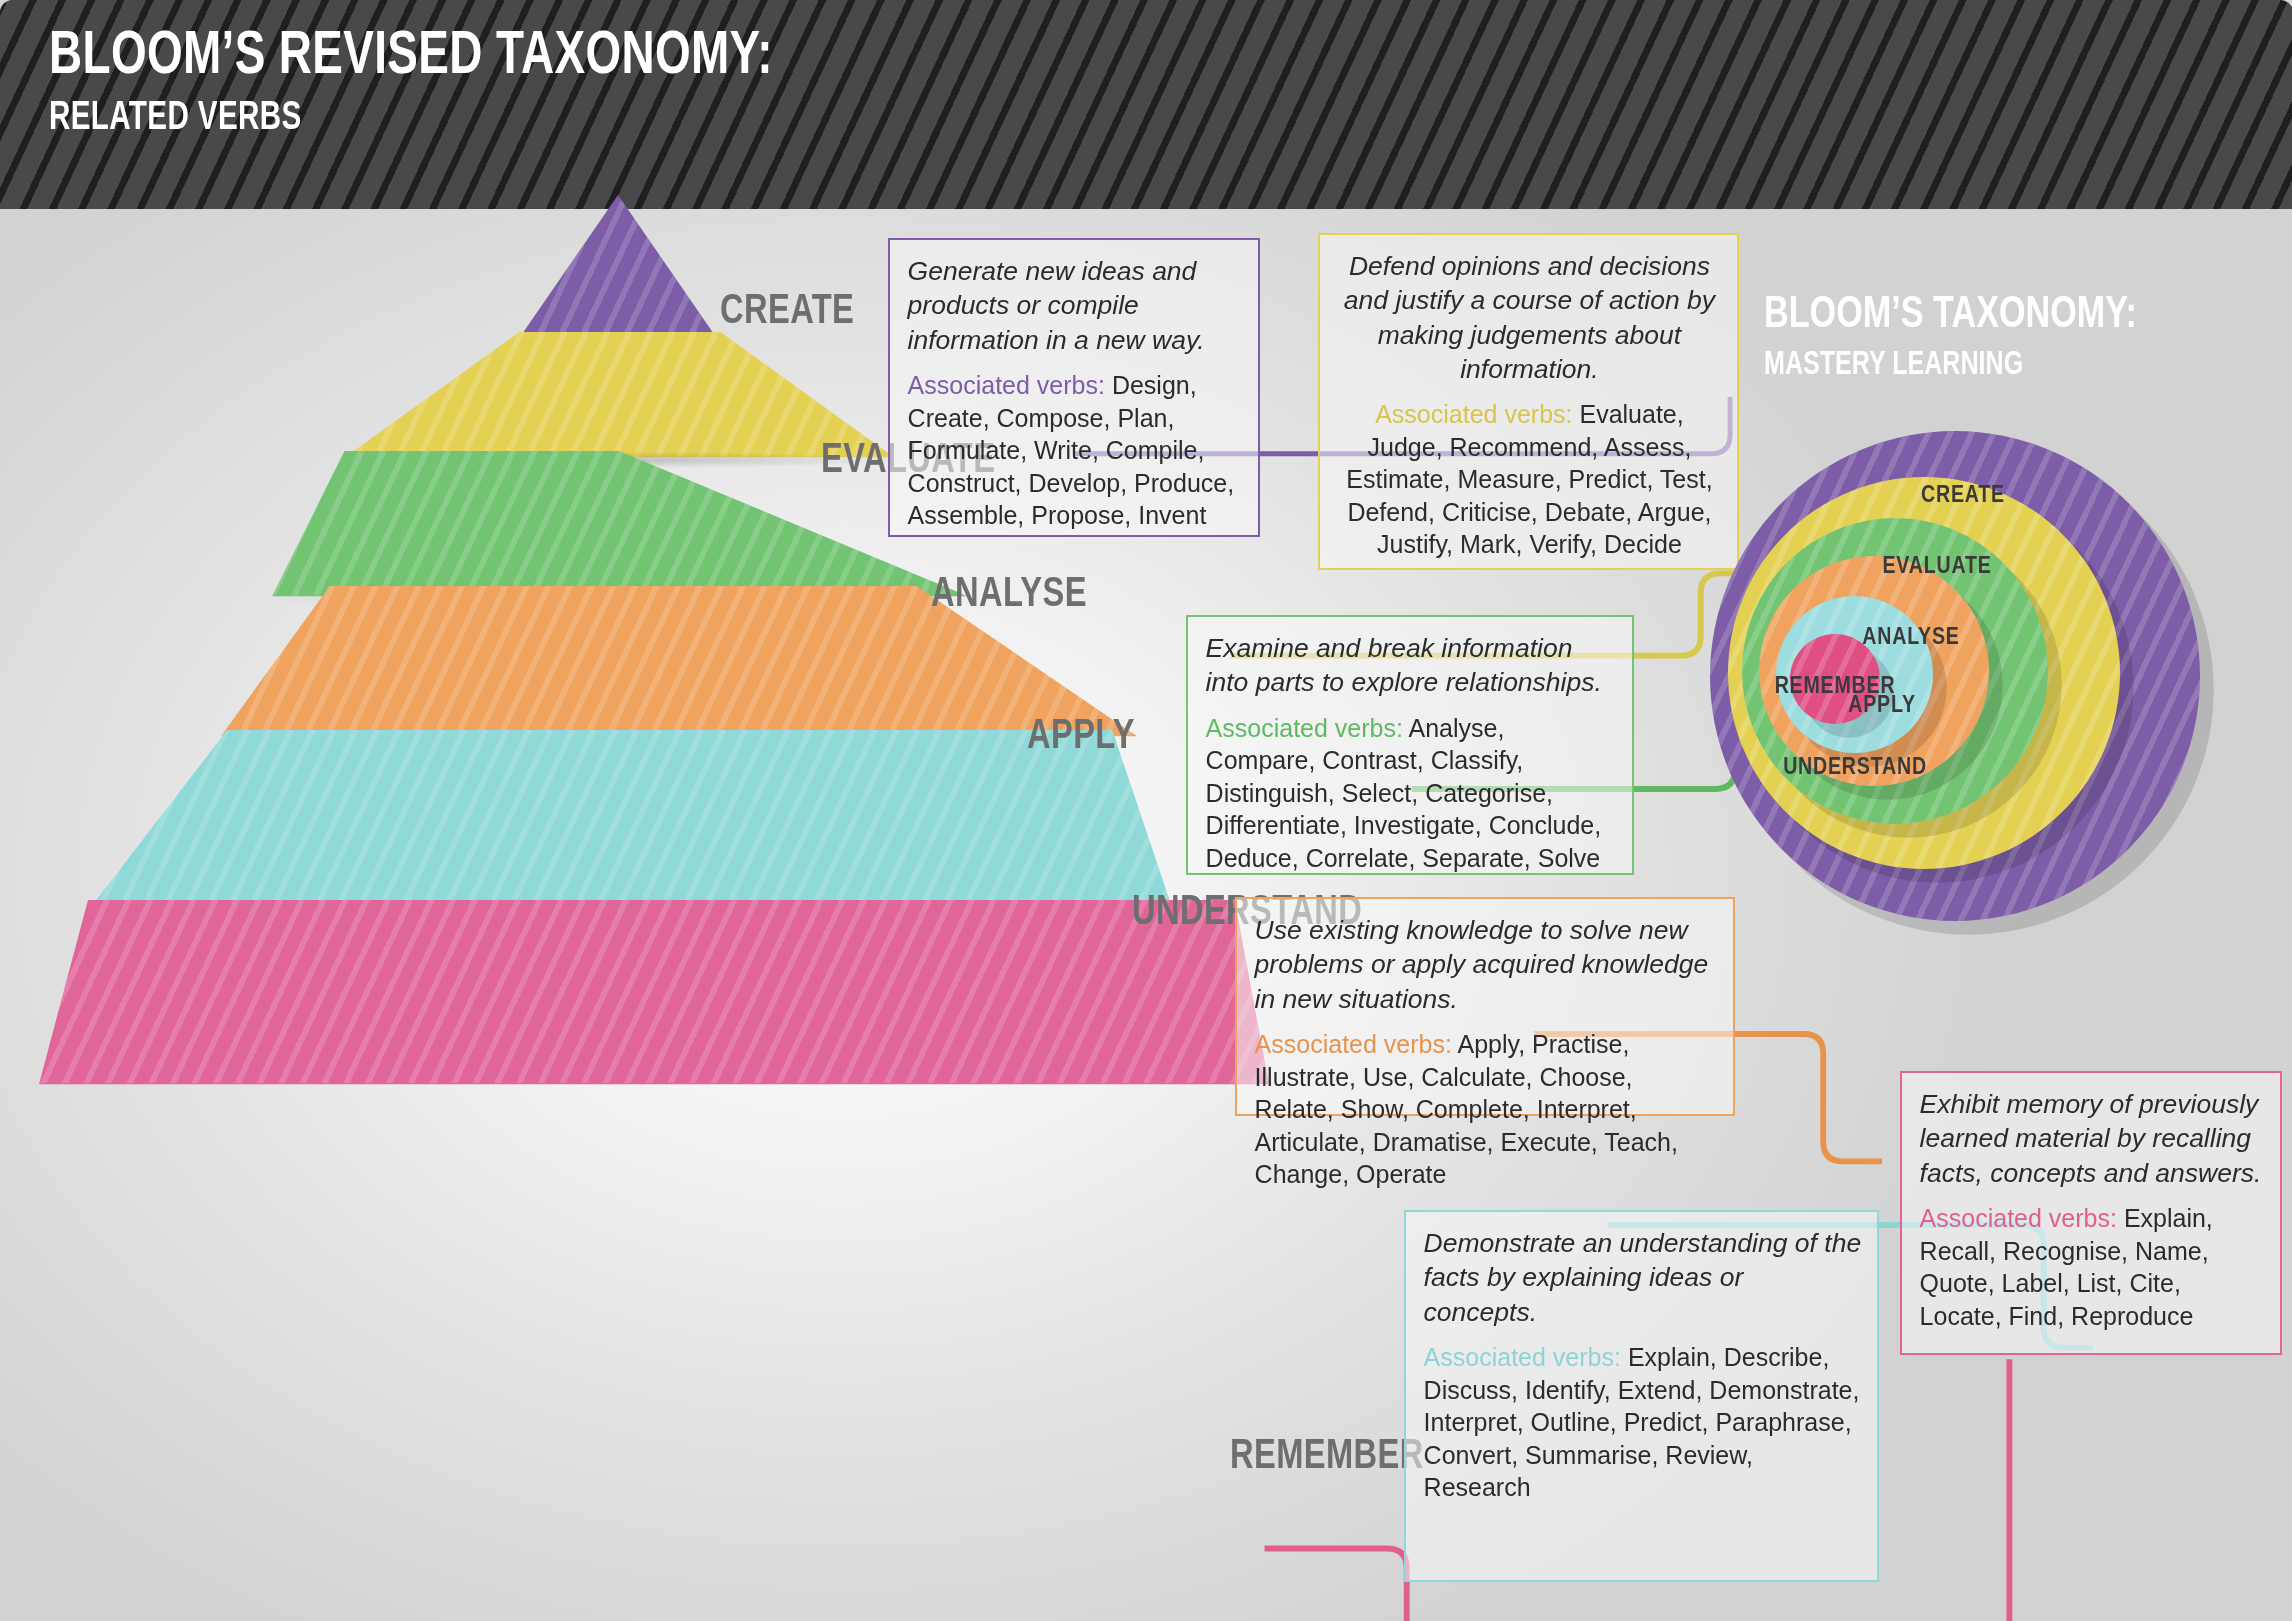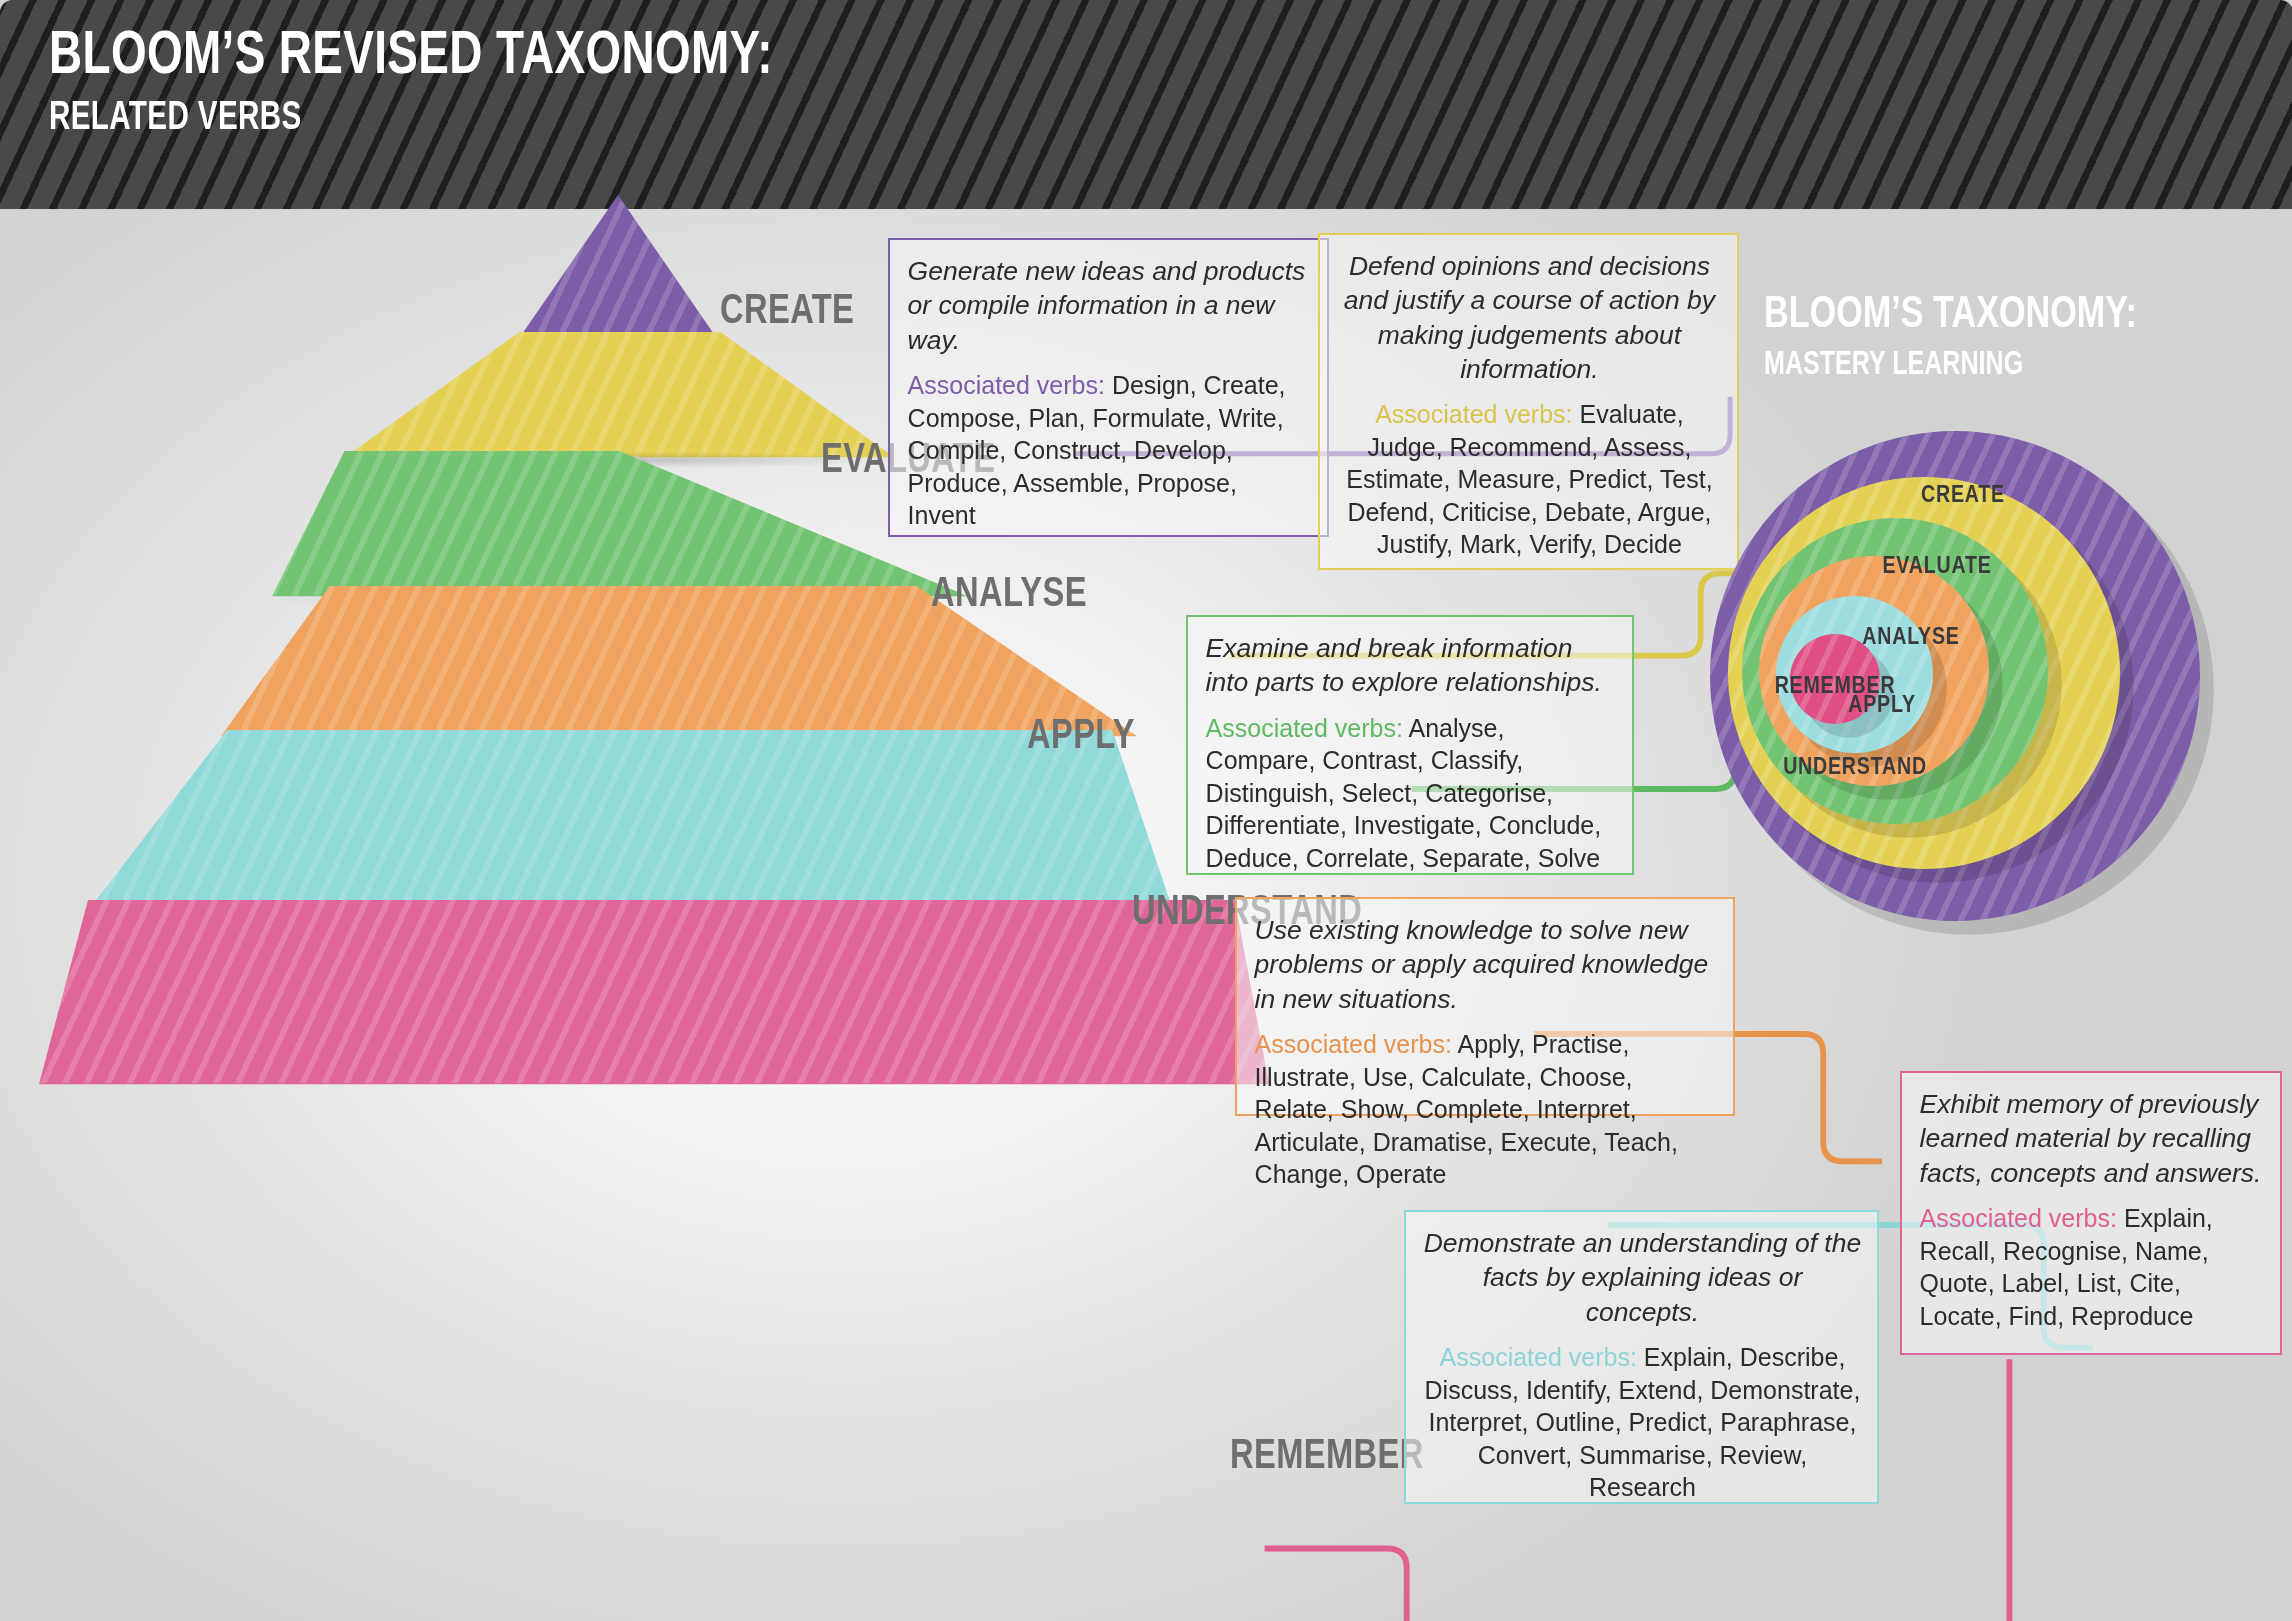--- a/index.html
+++ b/index.html
@@ -149,41 +149,41 @@
 
     <path d="M1440,805 L1750,805 q20,0 20,-20 L1770,755 q0,-20 20,-20 L1810,735" fill="none" stroke="#5fb862" stroke-width="6"></path>
 
     <path d="M1565,1055 L1840,1055 q20,0 20,20 L1860,1165 q0,20 20,20 L1920,1185" fill="none" stroke="#e8934c" stroke-width="6"></path>
 
     <path d="M1640,1250 L2065,1250 q20,0 20,20 L2085,1355 q0,20 20,20 L2135,1375" fill="none" stroke="#8ed3d6" stroke-width="6"></path>
 
     <path d="M1290,1580 L1415,1580 q20,0 20,20 L1435,1725 q0,20 20,20 L2030,1745 q20,0 20,-20 L2050,1387" fill="none" stroke="#e05f8e" stroke-width="6"></path>
   </svg>
 
-  <div class="box" style="left:888px;top:238px;width:441px;height:299px;border-color:#7d5da8;">
+  <div class="box" style="left:888px;top:238px;width:372px;height:299px;border-color:#7d5da8;">
     <div class="desc">Generate new ideas and products or compile information in a new way.</div>
     <div class="verbs"><span class="lbl" style="color:#7d5da8;">Associated verbs:</span> <span>Design, Create, Compose, Plan, Formulate, Write, Compile, Construct, Develop, Produce, Assemble, Propose, Invent</span></div>
   </div>
 
   <div class="box" style="left:1318px;top:233px;width:421px;height:337px;border-color:#e4d154;text-align:center;">
     <div class="desc">Defend opinions and decisions and justify a course of action by making judgements about information.</div>
     <div class="verbs"><span class="lbl" style="color:#d9c44c;">Associated verbs:</span> <span>Evaluate, Judge, Recommend, Assess, Estimate, Measure, Predict, Test, Defend, Criticise, Debate, Argue, Justify, Mark, Verify, Decide</span></div>
   </div>
 
   <div class="box" style="left:1186px;top:615px;width:448px;height:260px;border-color:#72c472;">
     <div class="desc">Examine and break information into parts to explore relationships.</div>
     <div class="verbs"><span class="lbl" style="color:#5fb862;">Associated verbs:</span> <span>Analyse, Compare, Contrast, Classify, Distinguish, Select, Categorise, Differentiate, Investigate, Conclude, Deduce, Correlate, Separate, Solve</span></div>
   </div>
 
   <div class="box" style="left:1235px;top:897px;width:500px;height:219px;border-color:#f0a35e;">
     <div class="desc">Use existing knowledge to solve new problems or apply acquired knowledge in new situations.</div>
     <div class="verbs"><span class="lbl" style="color:#e8934c;">Associated verbs:</span> <span>Apply, Practise, Illustrate, Use, Calculate, Choose, Relate, Show, Complete, Interpret, Articulate, Dramatise, Execute, Teach, Change, Operate</span></div>
   </div>
 
-  <div class="box" style="left:1404px;top:1210px;width:475px;height:294px;border-color:#8fd9d9;text-align:center;">
+  <div class="box" style="left:1404px;top:1210px;width:475px;height:372px;border-color:#8fd9d9;">
     <div class="desc">Demonstrate an understanding of the facts by explaining ideas or concepts.</div>
     <div class="verbs"><span class="lbl" style="color:#8ed3d6;">Associated verbs:</span> <span>Explain, Describe, Discuss, Identify, Extend, Demonstrate, Interpret, Outline, Predict, Paraphrase, Convert, Summarise, Review, Research</span></div>
   </div>
 
   <div class="box" style="left:1900px;top:1071px;width:382px;height:284px;border-color:#e0669a;">
     <div class="desc">Exhibit memory of previously learned material by recalling facts, concepts and answers.</div>
     <div class="verbs"><span class="lbl" style="color:#e05f8e;">Associated verbs:</span> <span>Explain, Recall, Recognise, Name, Quote, Label, List, Cite, Locate, Find, Reproduce</span></div>
   </div>
 
   <div class="circ-title">

